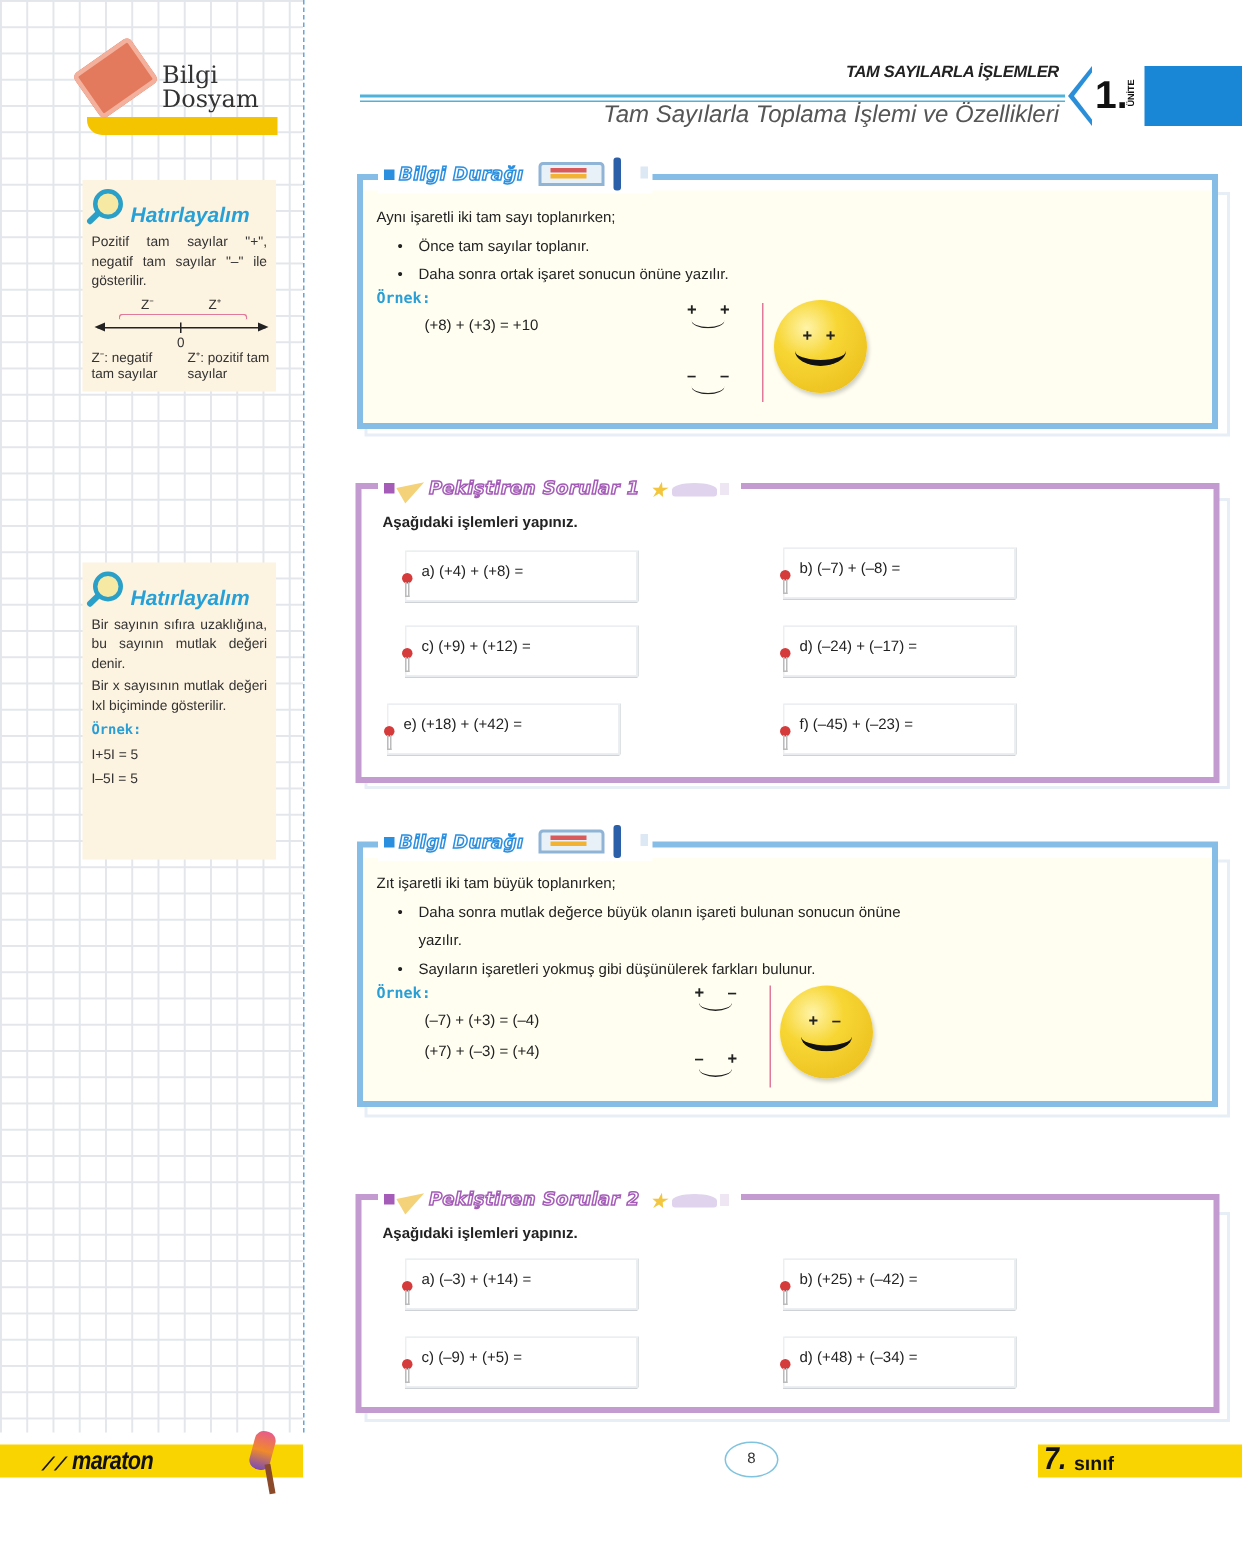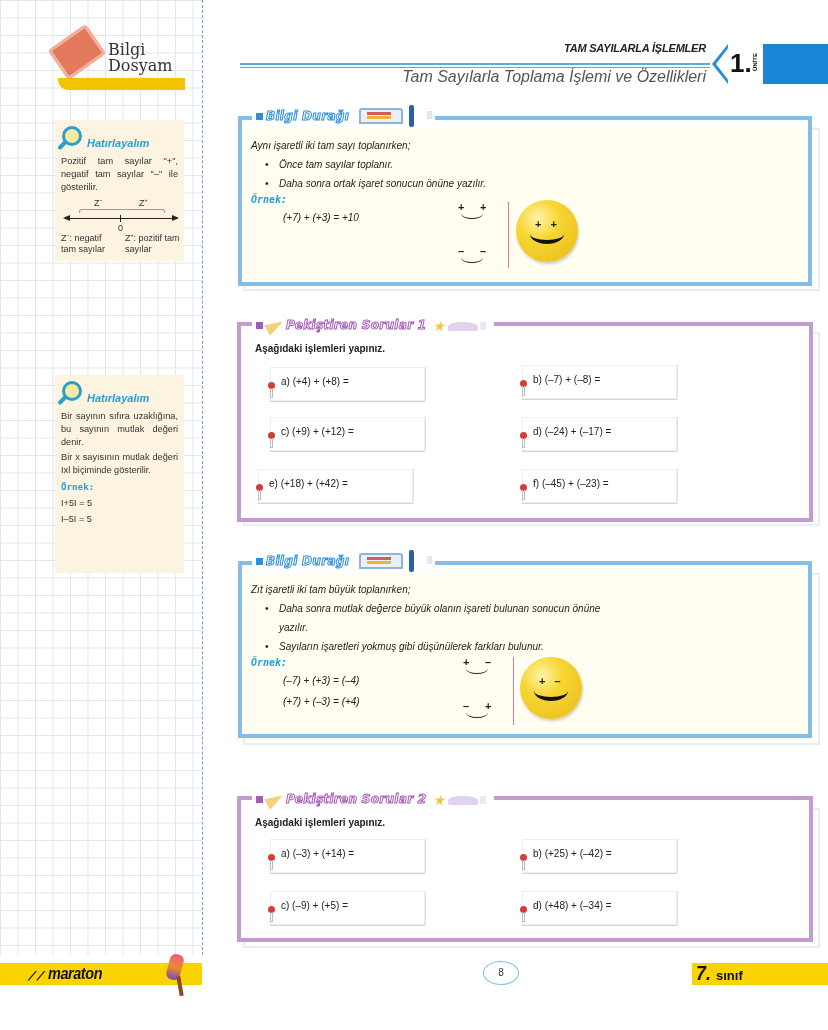--- a/index.html
+++ b/index.html
@@ -24,21 +24,21 @@
 
   
   .note { position: absolute; left: 55px; width: 129px; background: #fdf3e1; padding: 4px 6px 6px 6px;
           font-size: 9.2px; line-height: 12.8px; color: #333; }
   .note .head { display: flex; align-items: flex-end; gap: 4px; height: 28px; margin-left: -4px; }
   .note .mag { width: 26px; height: 26px; position: relative; }
   .note .mag .lens { position: absolute; left: 5px; top: 0; width: 20px; height: 20px; border-radius: 50%;
     border: 3px solid #2aa0c8; background: #f6e9a3; }
   .note .mag .handle { position: absolute; left: 0; top: 17px; width: 11px; height: 4px; background: #2aa0c8;
     transform: rotate(-45deg); border-radius: 2px; }
-  .note .head-label { color: #26a0d6; font-size: 11px; font-style: italic; font-weight: bold; margin-bottom: 2px; }
+  .note .head-label { color: #26a0d6; font-size: 14px; font-style: italic; font-weight: bold; margin-bottom: 2px; }
   .note p { text-align: justify; margin-top: 3px; }
   .note .ornek { color: #2a9fd6; font-weight: bold; margin-top: 4px; }
 
   .numline { position: relative; height: 58px; margin-top: 4px; font-size: 9px; }
   .numline .zl { position: absolute; top: 0; left: 33px; }
   .numline .zr { position: absolute; top: 0; left: 78px; }
   .numline .brace { position: absolute; top: 12px; left: 18px; width: 86px; height: 4px;
     border: 1px solid #e07a9b; border-bottom: none; border-radius: 3px 3px 0 0; }
   .numline .axis { position: absolute; top: 21px; left: 4px; width: 112px; height: 1px; background: #222; }
   .numline .axis:before { content: ""; position: absolute; left: -2px; top: -3px; border-right: 7px solid #222;
@@ -85,21 +85,21 @@
   .art .b3 { position: absolute; left: 14px; top: 13px; width: 24px; height: 3px; background: #f2b233; }
   .art .b4 { position: absolute; left: 56px; top: 2px; width: 5px; height: 22px; background: #2b5fa8; border-radius: 2px; }
   .art .b5 { position: absolute; left: 74px; top: 8px; width: 5px; height: 8px; background: #dce8f3; }
   .art2 .s1 { position: absolute; left: 2px; top: 8px; width: 12px; height: 12px; color: #f3c63d; font-size: 14px; line-height: 12px; }
   .art2 .s2 { position: absolute; left: 18px; top: 10px; width: 30px; height: 9px; background: #e0d3ee; border-radius: 50% 50% 2px 2px; }
   .art2 .s3 { position: absolute; left: 50px; top: 10px; width: 6px; height: 8px; background: #efe6f4; }
   .plane { width: 18px; height: 14px; margin-right: 2px; position: relative; }
   .plane:before { content: ""; position: absolute; left: 0; top: 2px; border-left: 18px solid #f3d27a;
     border-top: 6px solid transparent; border-bottom: 6px solid transparent; transform: rotate(-30deg); }
 
-  .content { position: absolute; font-size: 10px; color: #222; line-height: 19px; font-style: italic; }
+  .content { position: absolute; font-size: 10px; color: #222; line-height: 19px; }
   .content .bullet { padding-left: 28px; position: relative; }
   .content .bullet:before { content: "•"; position: absolute; left: 14px; }
   .ornek-lbl { color: #2a9fd6; font-weight: bold; font-family: "DejaVu Sans Mono", monospace; font-size: 10px; }
   .eq { padding-left: 32px; font-size: 10px; line-height: 21px; }
 
   .mini-face { position: absolute; width: 40px; height: 30px; font-size: 11px; font-weight: bold; color: #222; }
   .mini-face .l { position: absolute; left: 6px; top: 0; }
   .mini-face .r { position: absolute; left: 28px; top: 0; }
   .mini-face .mouth { position: absolute; left: 9px; top: 7px; width: 22px; height: 11px;
     border-bottom: 1.5px solid #222; border-radius: 0 0 50% 50%; }
@@ -206,21 +206,21 @@
       <i class="b3"></i>
       <i class="b4"></i>
       <i class="b5"></i>
     </span>
 </div>
 <div class="content" style="left:251px; top:136px; width:340px;">
   <div>Aynı işaretli iki tam sayı toplanırken;</div>
   <div class="bullet">Önce tam sayılar toplanır.</div>
   <div class="bullet">Daha sonra ortak işaret sonucun önüne yazılır.</div>
   <div class="ornek-lbl" style="line-height:14px;">Örnek:</div>
-  <div class="eq">(+7) + (+3) = +10</div>
+  <div class="eq">(+8) + (+3) = +10</div>
 </div>
 <div class="mini-face" style="left:452px; top:201px;">
   <span class="l">+</span>
     <span class="r">+</span>
     <span class="mouth"></span>
 </div>
 <div class="mini-face" style="left:452px; top:245px;">
   <span class="l">–</span>
     <span class="r">–</span>
     <span class="mouth"></span>

